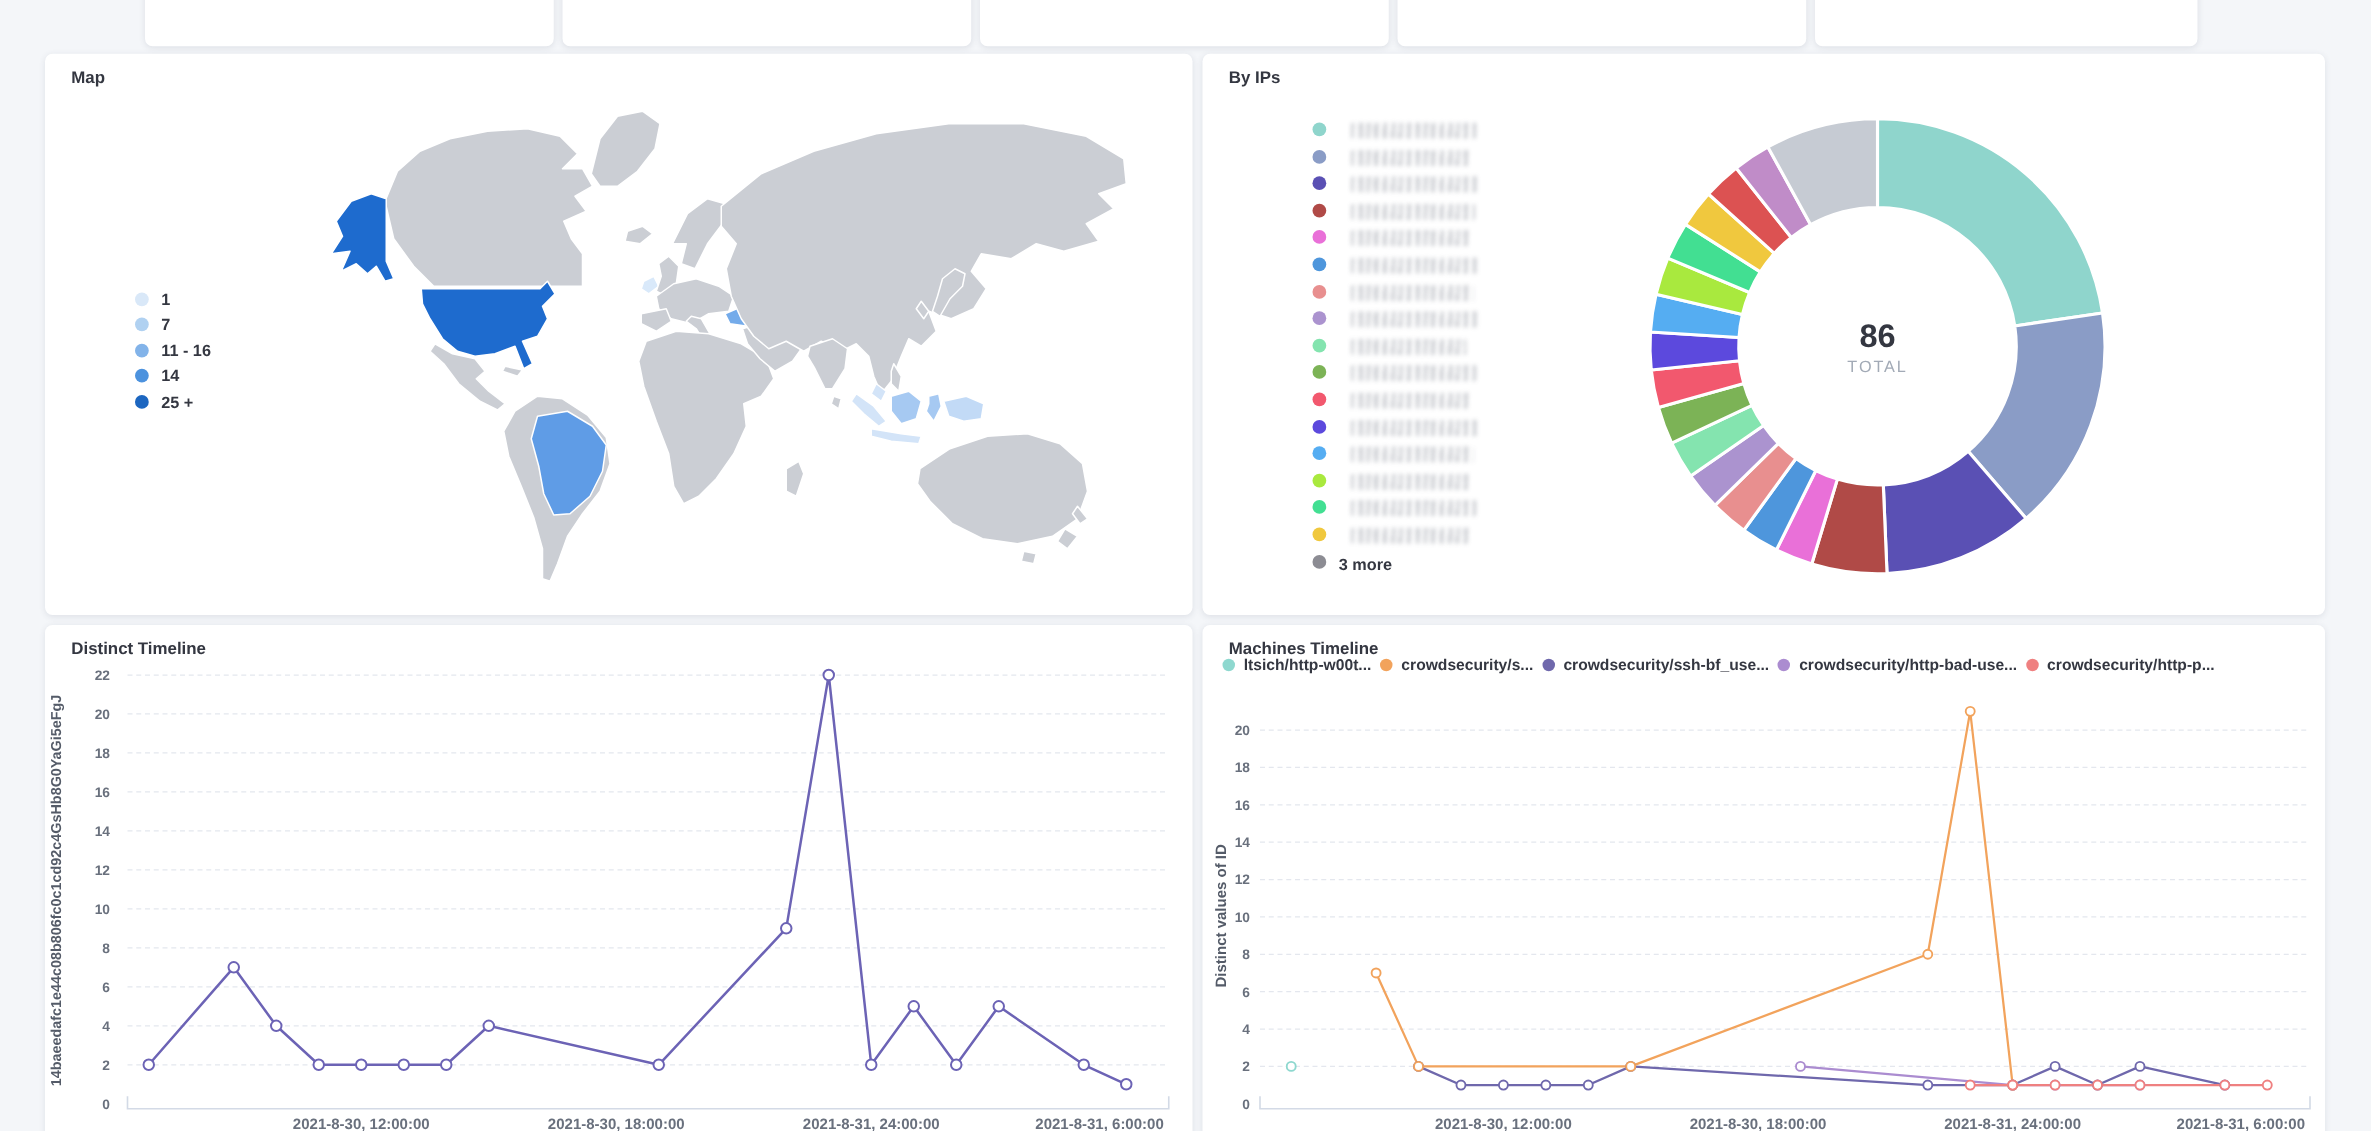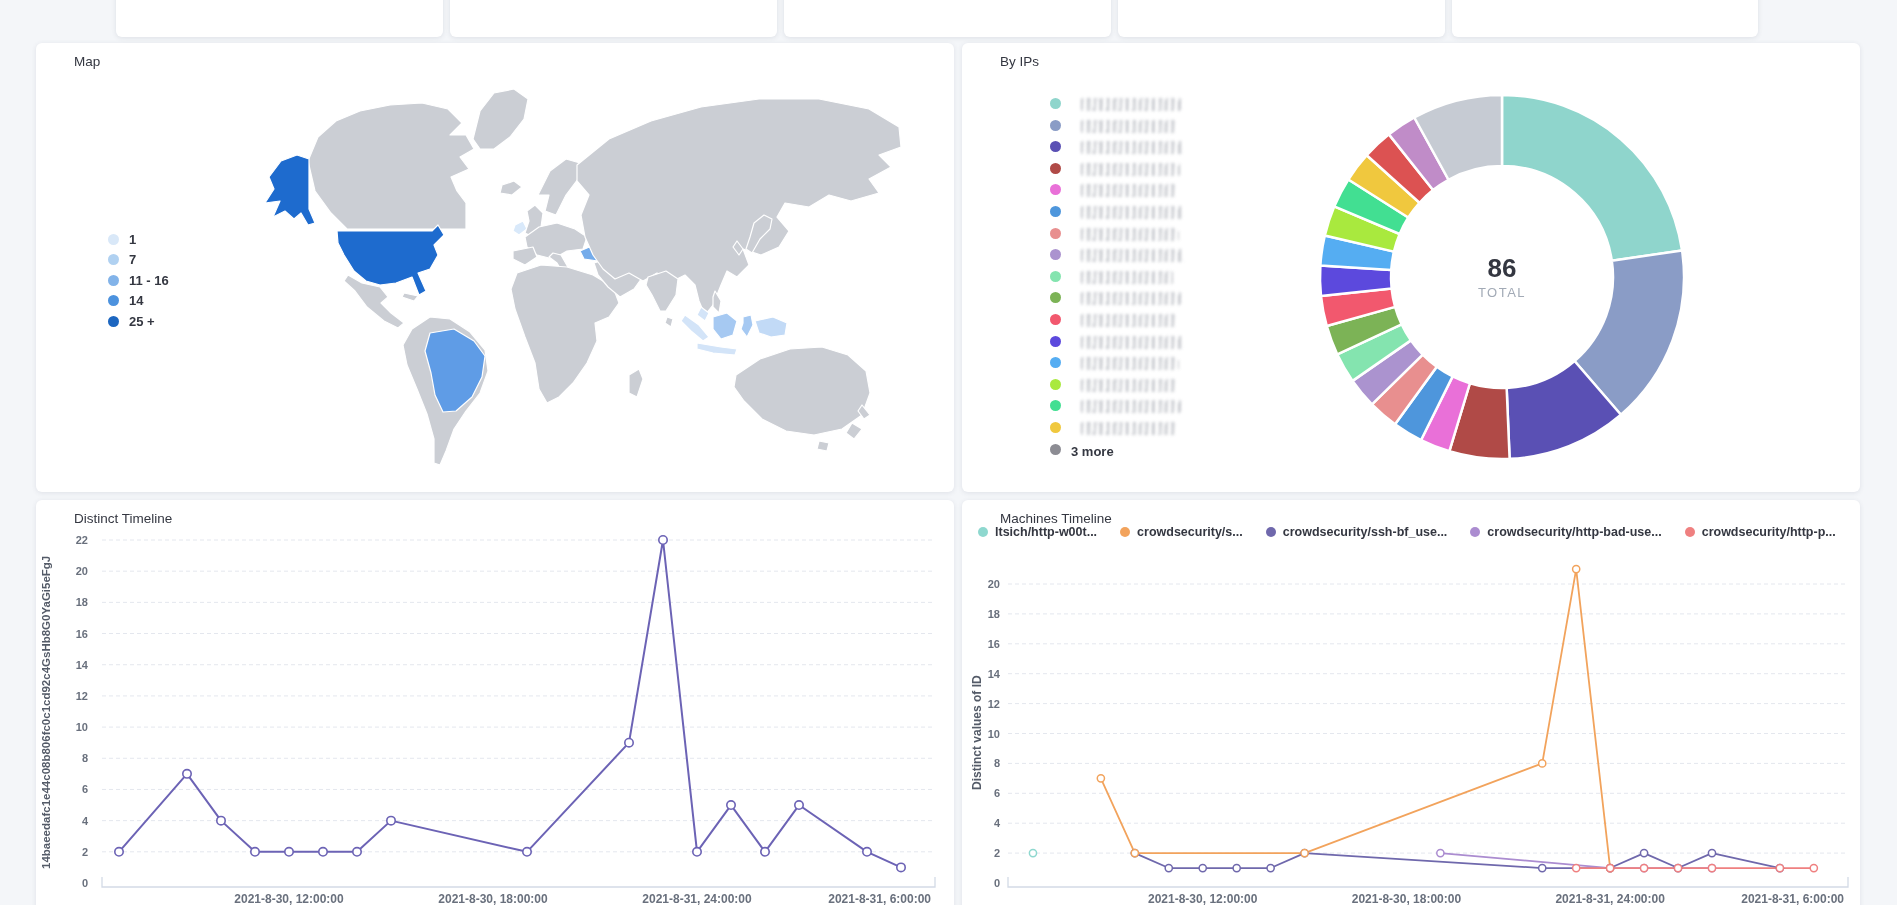--- a/index.html
+++ b/index.html
@@ -1,21 +1,21 @@
 <!DOCTYPE html>
 <html><head>
 <meta charset="utf-8">
 <style>
   html,body{margin:0;padding:0}
   body{width:1897px;height:905px;overflow:hidden;background:#f4f6f9;position:relative;
        font-family:"Liberation Sans",sans-serif;color:#343741}
   .card{position:absolute;top:-30px;height:67px;background:#fff;border-radius:6px;
         box-shadow:0 1px 5px rgba(55,65,90,.12)}
   .panel{position:absolute;background:#fff;border-radius:6px;box-shadow:0 1px 5px rgba(55,65,90,.11)}
-  .panel-title{position:absolute;left:38px;top:11px;font-size:13.5px;font-weight:400;color:#343741;z-index:5}
+  .panel-title{position:absolute;left:21px;top:11px;font-size:13.5px;font-weight:700;color:#343741;z-index:5}
   #map-panel{left:36px;top:43px;width:918px;height:449px}
   #byips-panel{left:962px;top:43px;width:898px;height:449px}
   #machines-panel{left:36px;top:500px;width:918px;height:430px}
   #scenarios-panel{left:962px;top:500px;width:898px;height:430px}
   .chart-svg{position:absolute;left:0;top:0}
   
   #map-legend{position:absolute;left:72px;top:186px;z-index:4}
   .leg-row{display:flex;align-items:center;height:20.5px}
   .leg-dot{width:11px;height:11px;border-radius:50%;margin-right:10px;flex:none}
   .leg-txt{font-size:13px;font-weight:700;color:#343741;white-space:nowrap}
@@ -28,21 +28,21 @@
   .donut-center{position:absolute;left:540px;top:234px;transform:translate(-50%,-50%);
     text-align:center;z-index:3;pointer-events:none}
   .donut-value{font-size:26px;font-weight:600;color:#343741;line-height:1.1}
   .donut-sub{font-size:13px;color:#a2aab6;letter-spacing:1.5px;margin-top:2px}
   
   .vlabel{position:absolute;writing-mode:vertical-rl;transform:rotate(180deg);
     display:flex;align-items:center;justify-content:center;color:#545b68;font-weight:700;z-index:4;white-space:nowrap}
   #machines-ylabel{left:4px;top:38px;height:348px;font-size:11.5px}
   #scenarios-ylabel{left:8px;top:80px;height:306px;font-size:12px}
   
-  #sc-legend{position:absolute;left:16px;top:25px;display:flex;align-items:center;gap:23px;z-index:4}
+  #sc-legend{position:absolute;left:16px;top:25px;display:flex;align-items:center;gap:7px;z-index:4}
   .sc-item{display:flex;align-items:center;cursor:pointer}
   .sc-dot{width:10px;height:10px;border-radius:50%;margin-right:7px;flex:none}
   .sc-txt{font-size:12.5px;font-weight:600;color:#343741;white-space:nowrap}
 </style>
 </head>
 <body>
 
 <div class="card" style="left:116px;width:327px"></div>
 <div class="card" style="left:450px;width:327px"></div>
 <div class="card" style="left:784px;width:327px"></div>

